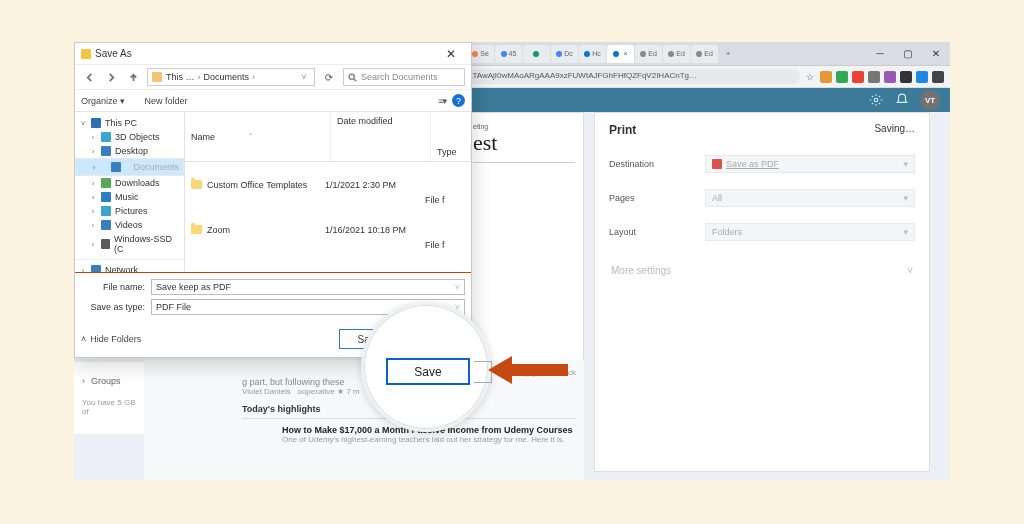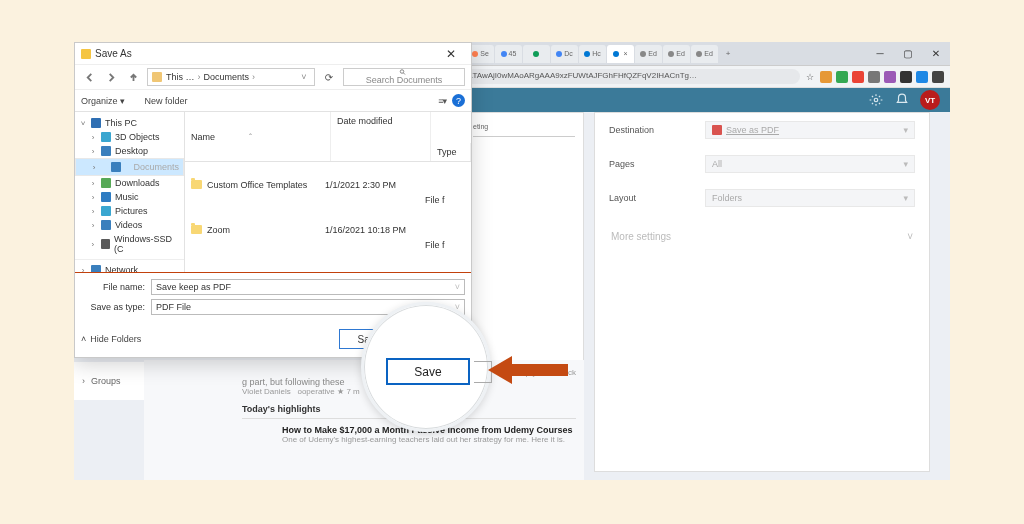--- a/index.html
+++ b/index.html
@@ -36,21 +36,21 @@
   }
   .ext-icons { display:flex; gap:4px; }
   .ext { width:12px;height:12px;border-radius:2px; }
   .app-hdr {
     position:absolute; right:0; top:46px; width:543px; height:24px;
     background:#3b7a99; display:flex; align-items:center; justify-content:flex-end;
     gap:10px; padding:0 10px;
   }
   .hdr-ic { width:16px;height:16px; color:#dbe9f0; display:flex;align-items:center;justify-content:center; position:relative;}
   .hdr-ic svg { width:14px;height:14px; stroke:#dbe9f0; fill:none; stroke-width:2;}
-  .avatar { width:20px;height:20px;border-radius:50%;background:#b91c1c;color:#fff;font-size:8px;font-weight:700;display:flex;align-items:center;justify-content:center;}
+  .avatar { width:20px;height:20px;border-radius:50%;background:#737373;color:#fff;font-size:8px;font-weight:700;display:flex;align-items:center;justify-content:center;}
 
   .print-panel {
     position:absolute; right:20px; top:70px; width:336px; height:360px;
     background:#fff; border:1px solid #ddd; font-size:10px; color:#555;
   }
   .print-hdr { display:flex; justify-content:space-between; padding:10px 14px; color:#333;}
   .print-hdr .title { font-size:12px; font-weight:600;}
   .print-row { display:flex; align-items:center; padding:8px 14px; font-size:9px;}
   .print-row .lbl { width:96px; color:#555;}
   .sel {
@@ -87,21 +87,21 @@
   .nav-btn svg{width:9px;height:9px;stroke:#777;fill:none;stroke-width:2;}
   .path {
     flex:1; height:18px; border:1px solid #ccc; display:flex; align-items:center; background:#fff;
     font-size:9px; color:#333; padding:0 4px;
   }
   .path-ic { width:10px;height:10px;background:#f0c674;margin-right:4px;border-radius:1px;}
   .path span.sep { margin:0 3px; color:#888; }
   .dd { width:12px;text-align:center;color:#888;}
   .refresh { width:16px; text-align:center;color:#555;cursor:pointer;}
   .searchbox {
-    width:122px; height:18px; border:1px solid #ccc; display:flex; align-items:center; font-size:9px; padding:0 4px; color:#888;flex-direction:column;
+    width:122px; height:18px; border:1px solid #ccc; display:flex; align-items:center; font-size:9px; padding:0 4px; color:#888;
   }
   .searchbox svg { width:9px;height:9px;stroke:#888;fill:none;stroke-width:2;margin-right:4px;}
   .toolrow {
     height:22px; display:flex; align-items:center; padding:0 6px; font-size:9px; color:#444;
     justify-content:space-between; border-top:1px solid #eee;
   }
   .toolrow .left { display:flex; gap:20px; }
   .toolrow .right { display:flex; gap:6px; align-items:center; color:#555;}
   .help { width:13px;height:13px;border-radius:50%;background:#1a6fd6;color:#fff;font-size:9px;display:flex;align-items:center;justify-content:center;}
 
@@ -254,24 +254,29 @@
     <div class="hdr-ic">
         <svg viewBox="0 0 24 24">
           <path d="M6 8a6 6 0 1112 0v5l2 3H4l2-3z"></path>
         </svg>
       </div>
     <div class="avatar">VT</div>
   </div>
 
   <div class="page-prev">
     <div style="font-size:7px;">eting</div>
+    <div class="big">est</div>
     <hr style="margin:6px 0;border:none;border-top:1px solid #ccc;">
   </div>
 
   <div class="print-panel">
+    <div class="print-hdr">
+      <span class="title">Print</span>
+      <span>Saving…</span>
+    </div>
     <div class="print-row">
       <span class="lbl">Destination</span>
       <div class="sel">
         <span class="sel-row">
             <span class="pdf-ic"></span>
             <span>Save as PDF</span>
           </span>
         <span class="chev">▾</span>
       </div>
     </div>
@@ -293,20 +298,21 @@
       <span>More settings</span>
         <span class="chev">˅</span>
     </div>
   </div>
 
   <div class="sidebar-bit">
     <div class="itm">
         <span>›</span>
         <span>Groups</span>
       </div>
+    <div class="quota">You have 5 GB of</div>
   </div>
   <div class="mail-left" style="left:70px;width:440px;">
     <div style="padding-left:90px;">
       <div class="small" style="text-align:right;">ill keep you on track</div>
       <div style="color:#888;">g part, but following these</div>
       <div class="small"><span>Violet Daniels</span> &nbsp; <span>ooperative   ★   7 m</span></div>
       <div class="hl">Today's highlights</div>
       <div class="card">
         <b>How to Make $17,000 a Month Passive Income from Udemy Courses</b>
         <div class="small">One of Udemy's highest-earning teachers laid out her strategy for me. Here it is.</div>

